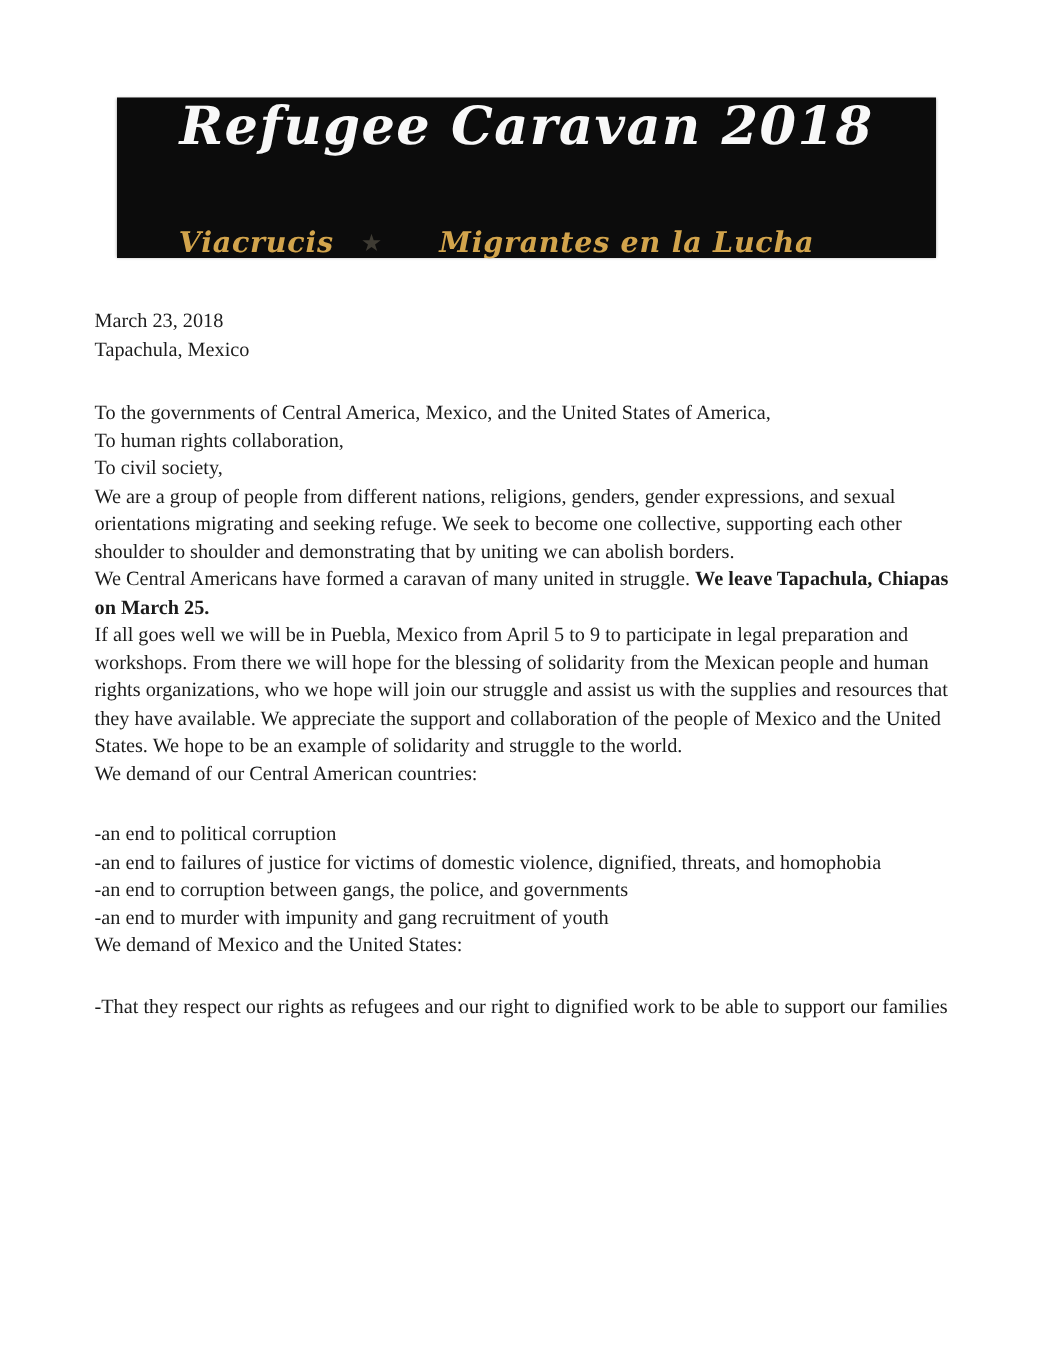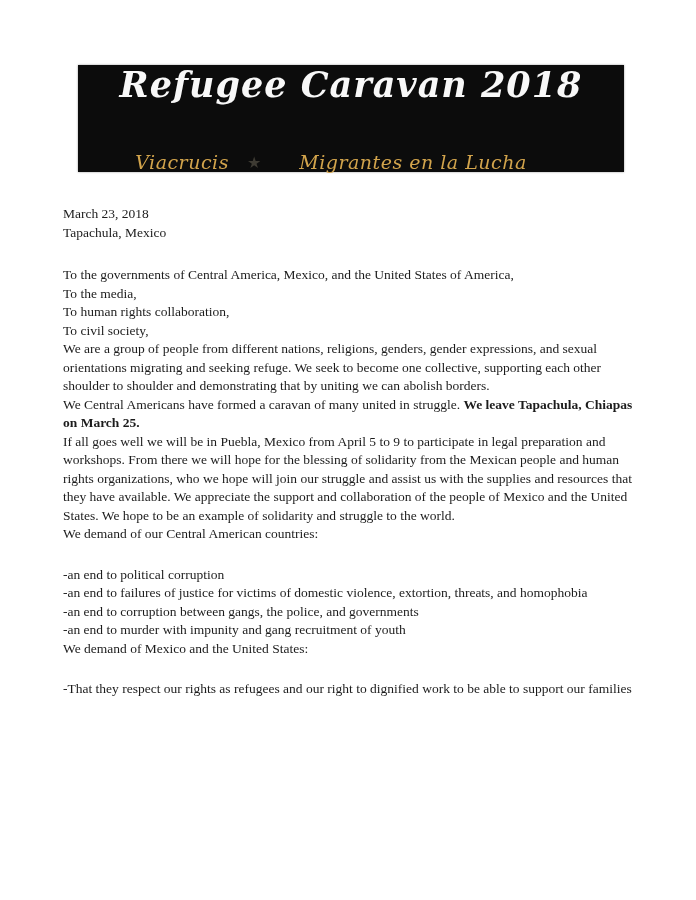--- a/index.html
+++ b/index.html
@@ -38,21 +38,21 @@
   .banner-subtitle {
     display: flex;
     align-items: center;
     margin-top: 12px;
     margin-left: -40px;
   }
   .gold {
     color: #d2a44c;
     font-family: "DejaVu Serif", serif;
     font-style: italic;
-    font-weight: normal;
+    font-weight: bold;
     font-size: 19px;
     letter-spacing: 0.5px;
     line-height: 1;
     white-space: nowrap;
   }
   .star {
     color: #3e3b33;
     font-size: 16px;
     line-height: 1;
     margin-left: 18px;
@@ -96,36 +96,35 @@
   <div class="content">
 
 
     <div class="block gap-lg">
       <div class="line">March 23, 2018</div>
       <div class="line">Tapachula, Mexico</div>
     </div>
 
     <div class="block gap-lg">
       <div class="line">To the governments of Central America, Mexico, and the United States of America,</div>
-      <div class="line">To the media,</div>
       <div class="line">To human rights collaboration,</div>
       <div class="line">To civil society,</div>
     </div>
 
     <p class="para gap-lg">We are a group of people from different nations, religions, genders, gender expressions, and sexual orientations migrating and seeking refuge. We seek to become one collective, supporting each other shoulder to shoulder and demonstrating that by uniting we can abolish borders.</p>
 
     <p class="para gap-sm"><span>We Central Americans have formed a caravan of many united in struggle. </span><strong>We leave Tapachula, Chiapas on March 25.</strong></p>
 
     <p class="para gap-sm">If all goes well we will be in Puebla, Mexico from April 5 to 9 to participate in legal preparation and workshops. From there we will hope for the blessing of solidarity from the Mexican people and human rights organizations, who we hope will join our struggle and assist us with the supplies and resources that they have available. We appreciate the support and collaboration of the people of Mexico and the United States. We hope to be an example of solidarity and struggle to the world.</p>
 
     <p class="para gap-sm">We demand of our Central American countries:</p>
 
     <div class="block gap-sm">
       <div class="line">-an end to political corruption</div>
-      <div class="line">-an end to failures of justice for victims of domestic violence, extortion, threats, and homophobia</div>
+      <div class="line">-an end to failures of justice for victims of domestic violence, dignified, threats, and homophobia</div>
       <div class="line">-an end to corruption between gangs, the police, and governments</div>
       <div class="line">-an end to murder with impunity and gang recruitment of youth</div>
     </div>
 
     <p class="para gap-sm">We demand of Mexico and the United States:</p>
 
     <div class="block gap-sm">
       <div class="line">-That they respect our rights as refugees and our right to dignified work to be able to support our families</div>
     </div>
 

